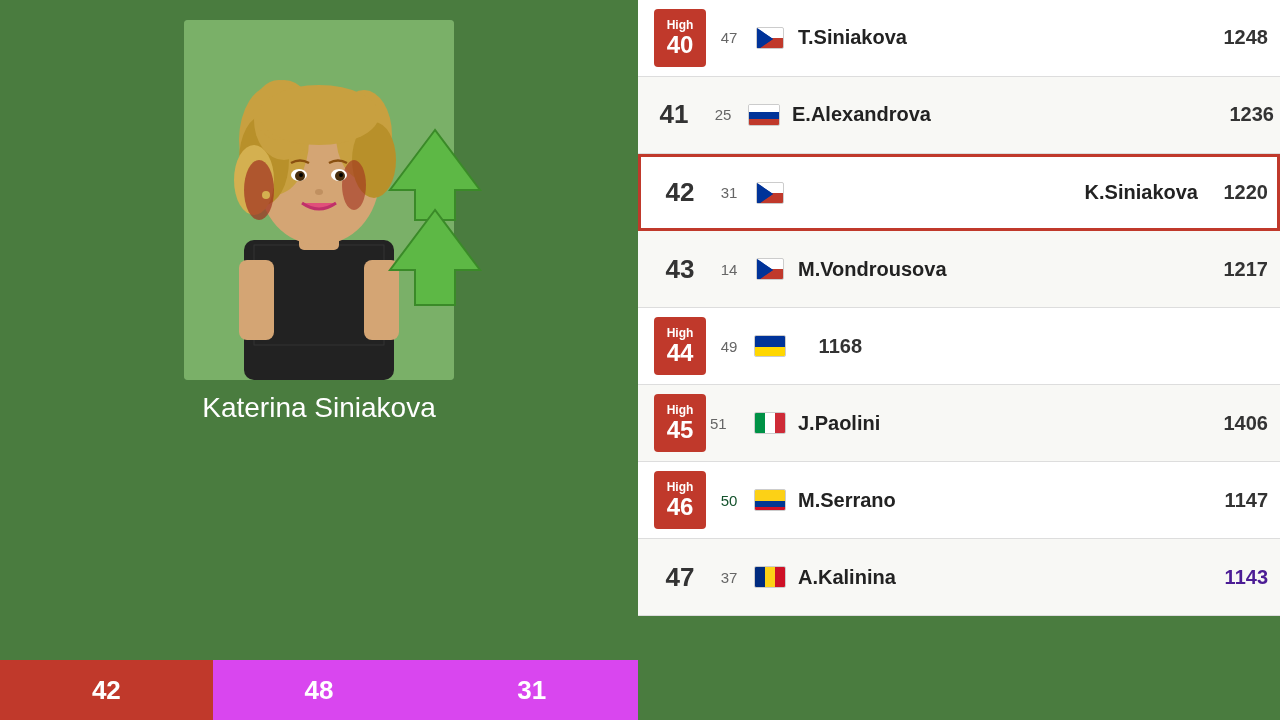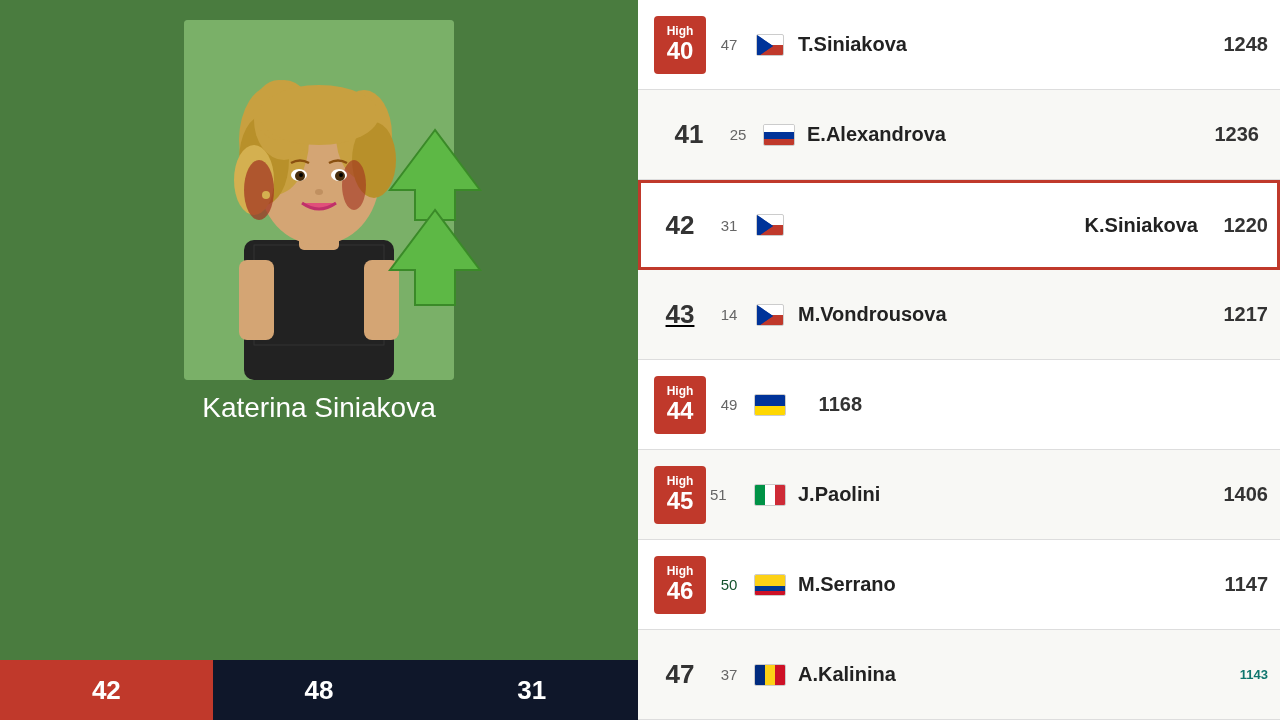--- a/index.html
+++ b/index.html
@@ -66,33 +66,33 @@
       display: flex;
       align-items: center;
       justify-content: center;
       color: white;
       font-size: 26px;
       font-weight: bold;
     }
 
     .badge-green {
       flex: 1;
-      background: #0f172a;
+      background: #d946ef;
       display: flex;
       align-items: center;
       justify-content: center;
       color: white;
       font-size: 26px;
       font-weight: bold;
     }
 
     
     .right-panel {
       width: 642px;
-      height: 720px;
+      height: 616px;
       background: #f5f5f0;
       display: flex;
       flex-direction: column;
     }
 
     .flag {
       width: 32px;
       height: 22px;
       margin: 0 8px;
       display: flex;
@@ -206,21 +206,21 @@
       <div style="width: 44px; display: flex; align-items: center; justify-content: center;">
         <div class="flag flag-cz" style="width: 32px; height: 22px; border-radius: 2px; border: 1px solid rgb(204, 204, 204); overflow: hidden; position: relative;">
           <div style="height:11px;background:white;"></div>
           <div style="height:11px;background:#c0392b;"></div>
           <div style="position:absolute;left:0;top:0;width:0;height:0;border-style:solid;border-width:11px 0 11px 16px;border-color:transparent transparent transparent #003399;"></div>
         </div>
       </div>
       <div style="flex: 1 1 0%; font-size: 20px; font-weight: bold; color: rgb(34, 34, 34); padding-left: 6px;">T.Siniakova</div>
       <div style="font-size: 20px; font-weight: bold; color: rgb(51, 51, 51); min-width: 70px; text-align: right;">1248</div>
     </div>
-    <div style="display: flex; align-items: center; padding: 0px 21px; height: 90px; border-bottom: 1px solid rgb(221, 221, 221); background: rgb(248, 248, 245);">
+    <div style="display: flex; align-items: center; padding: 0px 6px; height: 90px; border-bottom: 1px solid rgb(221, 221, 221); background: rgb(248, 248, 245);">
       <div style="width: 60px; display: flex; align-items: center; justify-content: center;">
         <span style="font-size:26px;font-weight:bold;color:#333;">41</span>
       </div>
       <div style="width: 38px; font-size: 15px; color: rgb(102, 102, 102); text-align: center;">25</div>
       <div style="width: 44px; display: flex; align-items: center; justify-content: center;">
         <div style="width: 32px; height: 22px; border-radius: 2px; border: 1px solid rgb(204, 204, 204); overflow: hidden;">
           <div style="height:7.3px;background:white;"></div>
           <div style="height:7.3px;background:#003399;"></div>
           <div style="height:7.3px;background:#c0392b;"></div>
         </div>
@@ -237,21 +237,21 @@
         <div class="flag flag-cz" style="width: 32px; height: 22px; border-radius: 2px; border: 1px solid rgb(204, 204, 204); overflow: hidden; position: relative;">
           <div style="height:11px;background:white;"></div>
           <div style="height:11px;background:#c0392b;"></div>
           <div style="position:absolute;left:0;top:0;width:0;height:0;border-style:solid;border-width:11px 0 11px 16px;border-color:transparent transparent transparent #003399;"></div>
         </div>
       </div>
       <div style="flex: 1 1 0%; font-size: 20px; font-weight: bold; color: rgb(34, 34, 34); padding-left: 6px; text-align: right;">K.Siniakova</div>
       <div style="font-size: 20px; font-weight: bold; color: rgb(51, 51, 51); min-width: 70px; text-align: right;">1220</div>
     </div>
     <div style="display: flex; align-items: center; padding: 0px 12px; height: 90px; border-bottom: 1px solid rgb(221, 221, 221); background: rgb(248, 248, 245);">
-      <div style="width: 60px; display: flex; justify-content: center; text-decoration: underline;">
+      <div style="width: 60px; display: flex; justify-content: center;">
         <span style="font-size:26px;font-weight:bold;color:#333;">43</span>
       </div>
       <div style="width: 38px; font-size: 15px; color: rgb(102, 102, 102); text-align: center;">14</div>
       <div style="width: 44px; display: flex; align-items: center; justify-content: center;">
         <div class="flag flag-cz" style="width: 32px; height: 22px; border-radius: 2px; border: 1px solid rgb(204, 204, 204); overflow: hidden; position: relative;">
           <div style="height:11px;background:white;"></div>
           <div style="height:11px;background:#c0392b;"></div>
           <div style="position:absolute;left:0;top:0;width:0;height:0;border-style:solid;border-width:11px 0 11px 16px;border-color:transparent transparent transparent #003399;"></div>
         </div>
       </div>
@@ -316,15 +316,15 @@
       </div>
       <div style="width: 38px; font-size: 15px; color: rgb(102, 102, 102); text-align: center;">37</div>
       <div style="width: 44px; display: flex; align-items: center; justify-content: center;">
         <div style="width: 32px; height: 22px; border-radius: 2px; border: 1px solid rgb(204, 204, 204); overflow: hidden; display: flex;">
           <div style="flex:1;background:#002B7F;"></div>
           <div style="flex:1;background:#FCD116;"></div>
           <div style="flex:1;background:#CE1126;"></div>
         </div>
       </div>
       <div style="flex: 1 1 0%; font-size: 20px; font-weight: bold; color: rgb(34, 34, 34); padding-left: 6px;">A.Kalinina</div>
-      <div style="font-size: 13px; font-weight: bold; color: #0f766e; min-width: 70px; text-align: right;">1143</div>
+      <div style="font-size: 20px; font-weight: bold; color: #4c1d95; min-width: 70px; text-align: right;">1143</div>
     </div>
   </div>
 
 </body></html>

